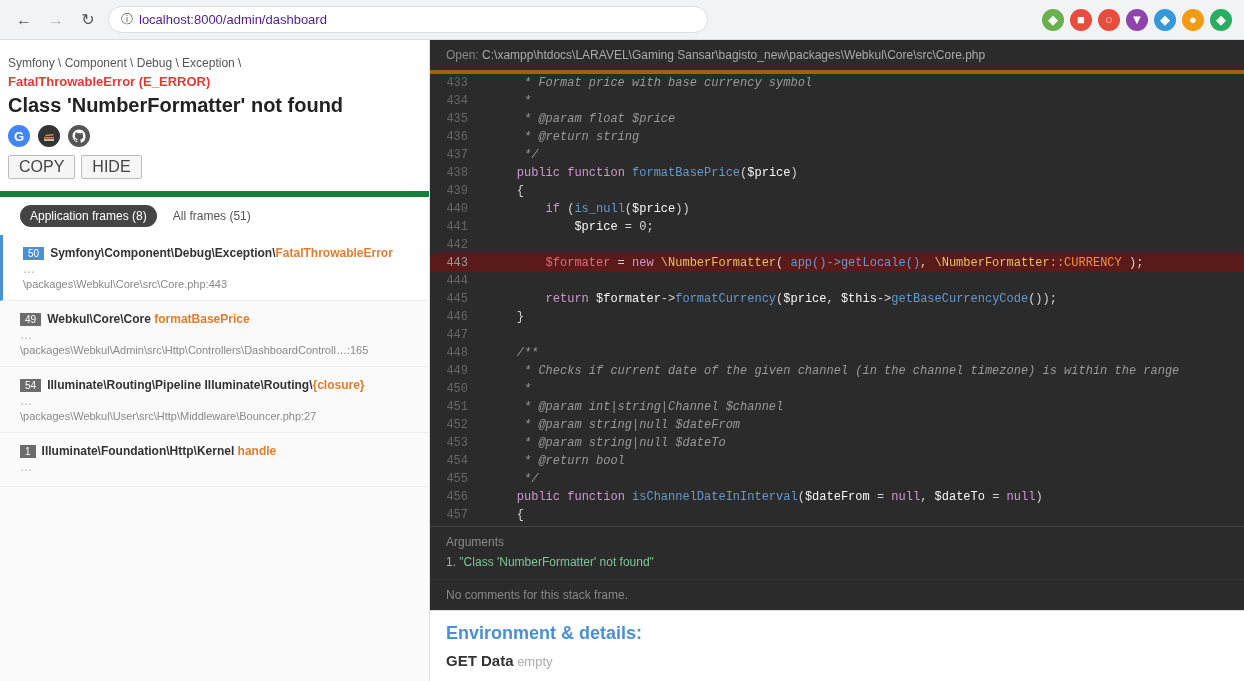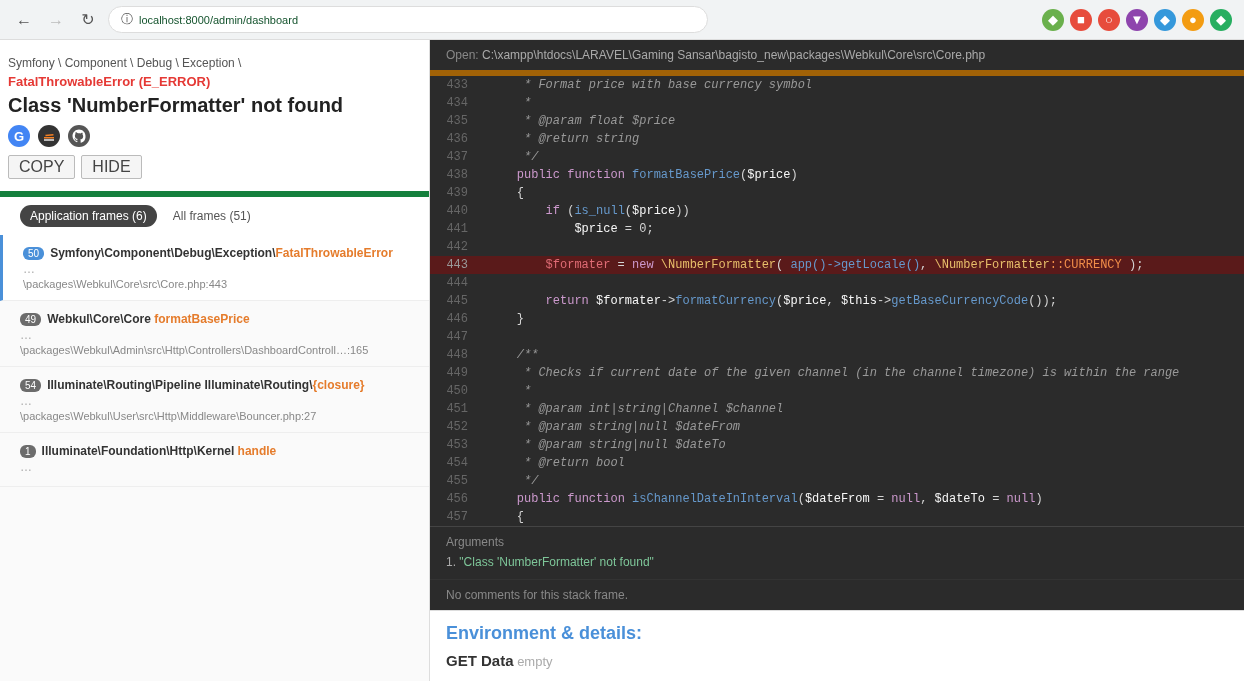--- a/index.html
+++ b/index.html
@@ -27,21 +27,21 @@
       flex: 1;
       background: #fff;
       border: 1px solid #ddd;
       border-radius: 20px;
       padding: 4px 12px;
       font-size: 13px;
       display: flex; align-items: center; gap: 6px;
       max-width: 600px;
     }
     .lock-icon { color: #555; font-size: 12px; }
-    .browser-url { color: #14532d; font-size: 11px; }
+    .browser-url { color: #4c1d95; font-size: 13px; }
     .browser-actions { display: flex; align-items: center; gap: 6px; margin-left: auto; }
     .browser-action-icon {
       width: 22px; height: 22px;
       border-radius: 50%;
       display: flex; align-items: center; justify-content: center;
       font-size: 13px; cursor: pointer;
     }
 
     
     .main-layout {
@@ -157,21 +157,21 @@
     }
     .frame-item.inactive-frame {
       background: #fafafa;
     }
 
     .frame-number {
       display: inline-block;
       background: #6c6c6c;
       color: #fff;
       font-size: 10px;
-      border-radius: 6px;
+      border-radius: 0;
       padding: 1px 5px;
       margin-right: 6px;
     }
     .frame-item.active .frame-number {
       background: #4a90d9;
     }
 
     .frame-class {
       color: #333;
       font-size: 12px;
@@ -202,21 +202,21 @@
       flex-direction: column;
       background: #2b2b2b;
       overflow: hidden;
     }
 
     .code-header {
       background: #2b2b2b;
       color: #aaa;
       font-size: 12px;
       padding: 8px 16px;
-      border-bottom: 6px solid #a16207;
+      border-bottom: 4px solid #a16207;
       flex-shrink: 0;
     }
     .code-header .open-label { color: #888; }
     .code-header .file-path { color: #aaa; }
 
     .code-area {
       flex: 1;
       overflow-y: auto;
       overflow-x: auto;
       font-family: 'Courier New', monospace;
@@ -357,21 +357,21 @@
             </svg>
         </div>
       </div>
       <div class="error-buttons">
         <button class="err-btn">COPY</button>
         <button class="err-btn">HIDE</button>
       </div>
     </div>
 
     <div class="frame-tabs">
-      <button class="frame-tab active">Application frames (6)</button>
+      <button class="frame-tab active">Application frames (8)</button>
       <button class="frame-tab inactive">All frames (51)</button>
     </div>
 
     <div class="frames-scroll" id="frames-list">
 
     <div class="frame-item active">
           <div><span class="frame-number">50</span><span class="frame-class">Symfony\Component\Debug\Exception\</span><span class="frame-method">FatalThrowableError</span></div>
           <div class="frame-dots">…</div>
           <div class="frame-file">\packages\Webkul\Core\src\Core.php:443</div>
         </div>

